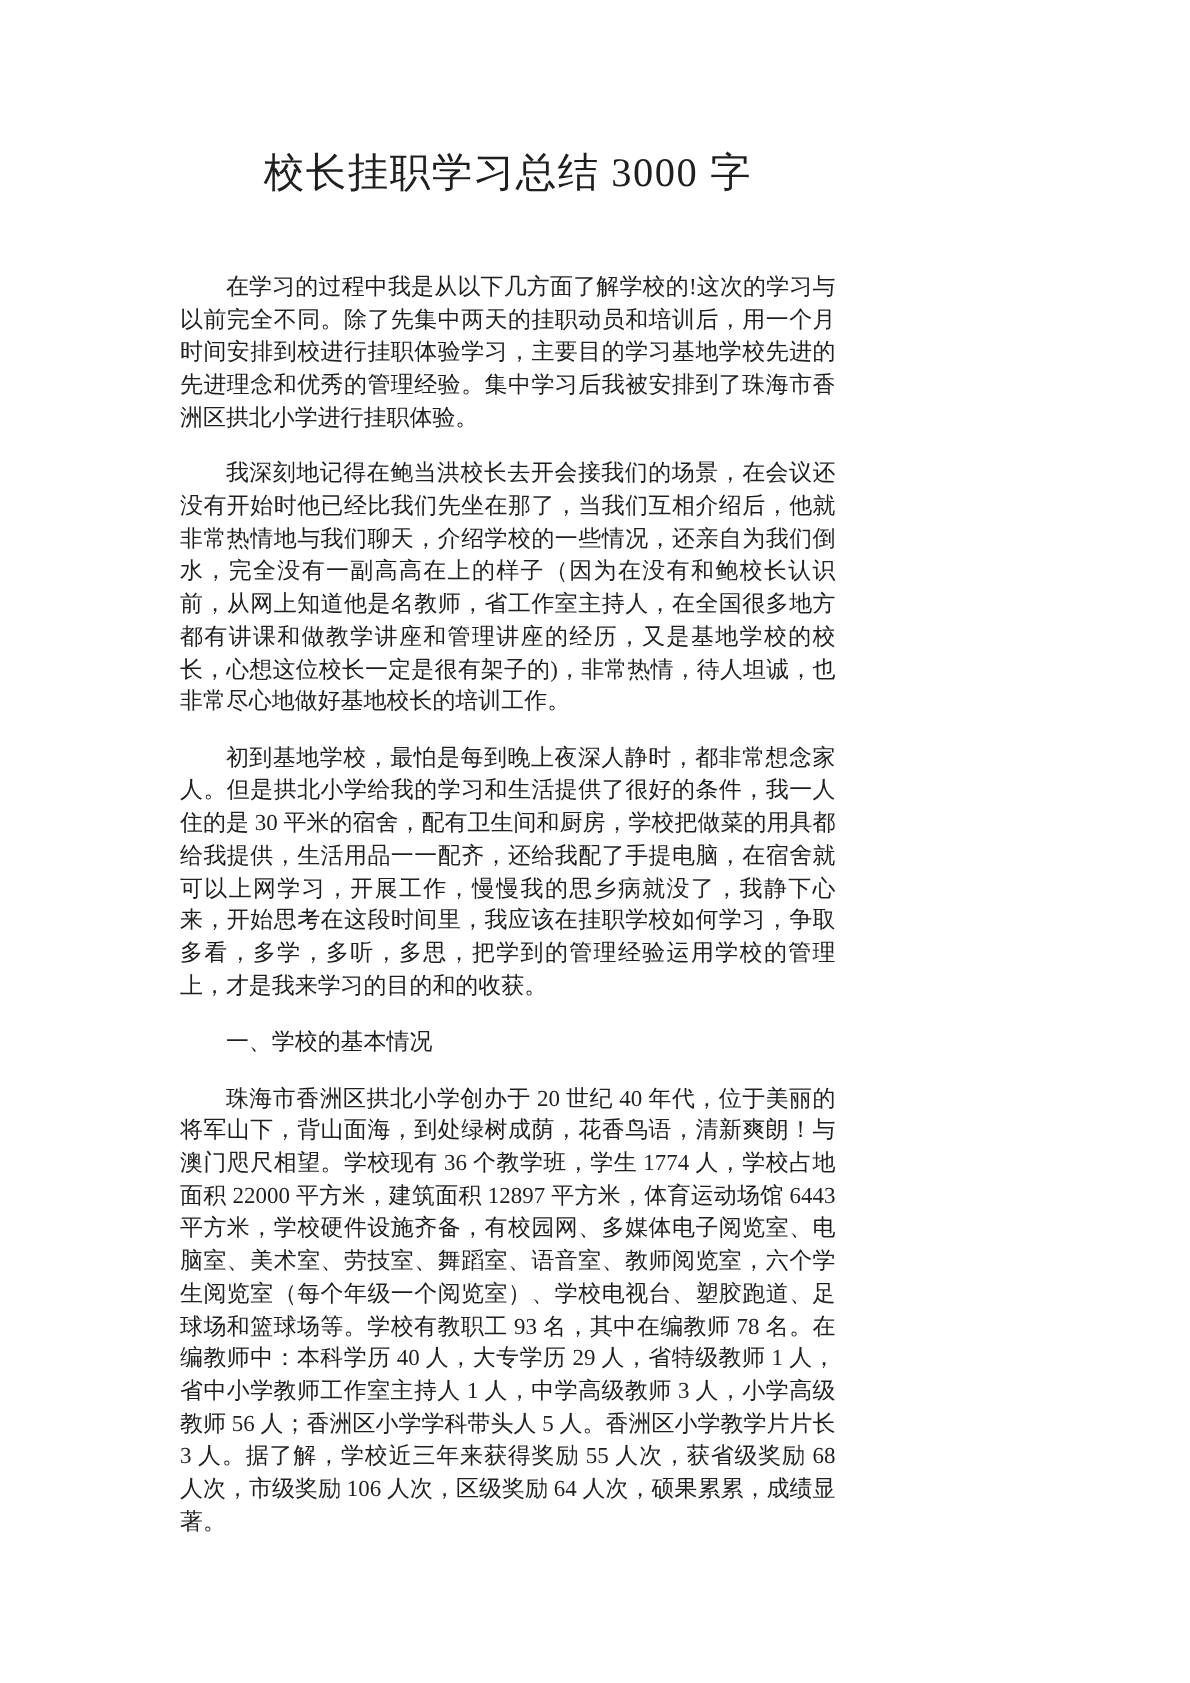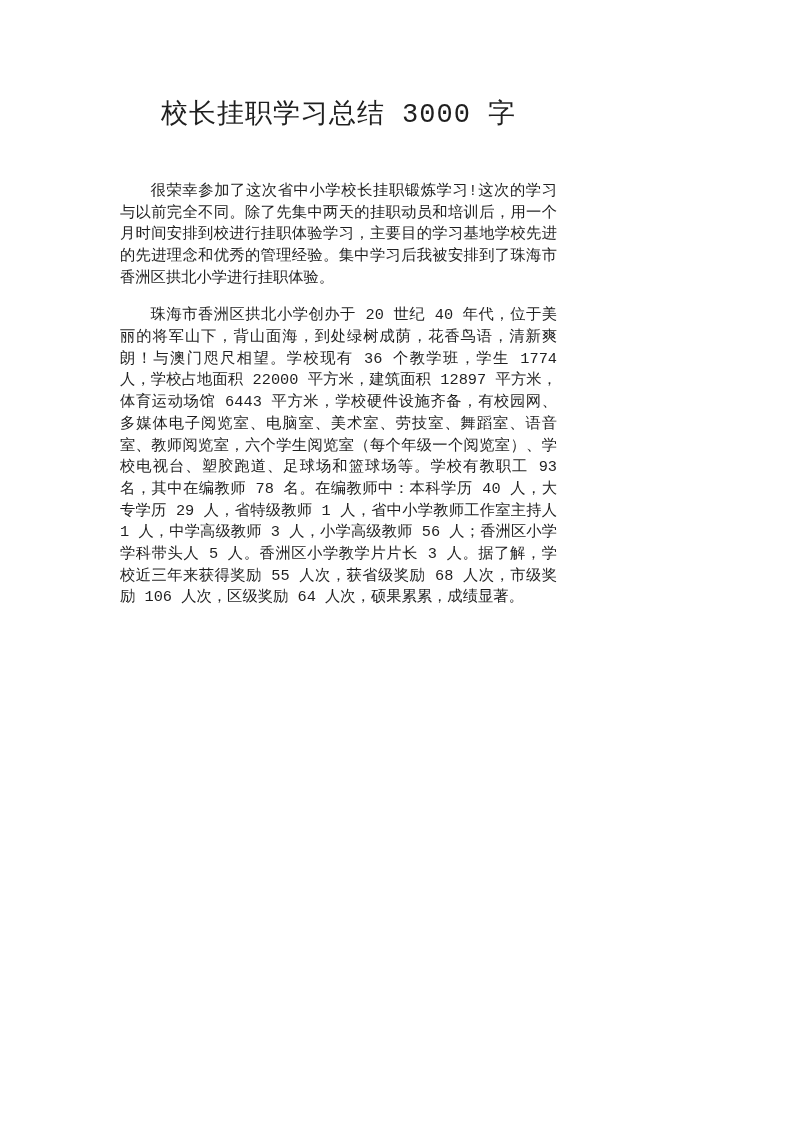--- a/index.html
+++ b/index.html
@@ -8,21 +8,21 @@
     background: #ffffff;
   }
   .page {
     position: relative;
     width: 664px;
     height: 1122px;
     background: #ffffff;
     overflow: hidden;
     box-sizing: border-box;
     padding: 96px 107px 40px 120px;
-    font-family: Liberation Mono, monospace;
+    font-family: Liberation Serif, serif;
     color: #1f1f1f;
   }
   .doc-title {
     margin: 0 0 47px 0;
     font-size: 27px;
     font-weight: normal;
     line-height: 38px;
     text-align: center;
     letter-spacing: 1px;
     white-space: nowrap;
@@ -39,20 +39,23 @@
   .para:last-child {
     margin-bottom: 5px;
   }
 </style>
 </head>
 <body>
 
 <div class="page">
   <h1 class="doc-title">校长挂职学习总结 3000 字</h1>
 
-  <p class="para">很荣幸参加了这次省中小学校长挂职锻炼学习!这次的学习与以前完全不同。除了先集中两天的挂职动员和培训后，用一个月时间安排到校进行挂职体验学习，主要目的学习基地学校先进的先进理念和优秀的管理经验。集中学习后我被安排到了珠海市香洲区拱北小学进行挂职体验。</p>
+  <p class="para">在学习的过程中我是从以下几方面了解学校的!这次的学习与以前完全不同。除了先集中两天的挂职动员和培训后，用一个月时间安排到校进行挂职体验学习，主要目的学习基地学校先进的先进理念和优秀的管理经验。集中学习后我被安排到了珠海市香洲区拱北小学进行挂职体验。</p>
+
+  <p class="para">我深刻地记得在鲍当洪校长去开会接我们的场景，在会议还没有开始时他已经比我们先坐在那了，当我们互相介绍后，他就非常热情地与我们聊天，介绍学校的一些情况，还亲自为我们倒水，完全没有一副高高在上的样子（因为在没有和鲍校长认识前，从网上知道他是名教师，省工作室主持人，在全国很多地方都有讲课和做教学讲座和管理讲座的经历，又是基地学校的校长，心想这位校长一定是很有架子的)，非常热情，待人坦诚，也非常尽心地做好基地校长的培训工作。</p>
+
+  <p class="para">初到基地学校，最怕是每到晚上夜深人静时，都非常想念家人。但是拱北小学给我的学习和生活提供了很好的条件，我一人住的是 30 平米的宿舍，配有卫生间和厨房，学校把做菜的用具都给我提供，生活用品一一配齐，还给我配了手提电脑，在宿舍就可以上网学习，开展工作，慢慢我的思乡病就没了，我静下心来，开始思考在这段时间里，我应该在挂职学校如何学习，争取多看，多学，多听，多思，把学到的管理经验运用学校的管理上，才是我来学习的目的和的收获。</p>
 
 
-
-
+  <p class="para">一、学校的基本情况</p>
 
   <p class="para">珠海市香洲区拱北小学创办于 20 世纪 40 年代，位于美丽的将军山下，背山面海，到处绿树成荫，花香鸟语，清新爽朗！与澳门咫尺相望。学校现有 36 个教学班，学生 1774 人，学校占地面积 22000 平方米，建筑面积 12897 平方米，体育运动场馆 6443 平方米，学校硬件设施齐备，有校园网、多媒体电子阅览室、电脑室、美术室、劳技室、舞蹈室、语音室、教师阅览室，六个学生阅览室（每个年级一个阅览室）、学校电视台、塑胶跑道、足球场和篮球场等。学校有教职工 93 名，其中在编教师 78 名。在编教师中：本科学历 40 人，大专学历 29 人，省特级教师 1 人，省中小学教师工作室主持人 1 人，中学高级教师 3 人，小学高级教师 56 人；香洲区小学学科带头人 5 人。香洲区小学教学片片长 3 人。据了解，学校近三年来获得奖励 55 人次，获省级奖励 68 人次，市级奖励 106 人次，区级奖励 64 人次，硕果累累，成绩显著。</p>
 </div>
 
 </body></html>

